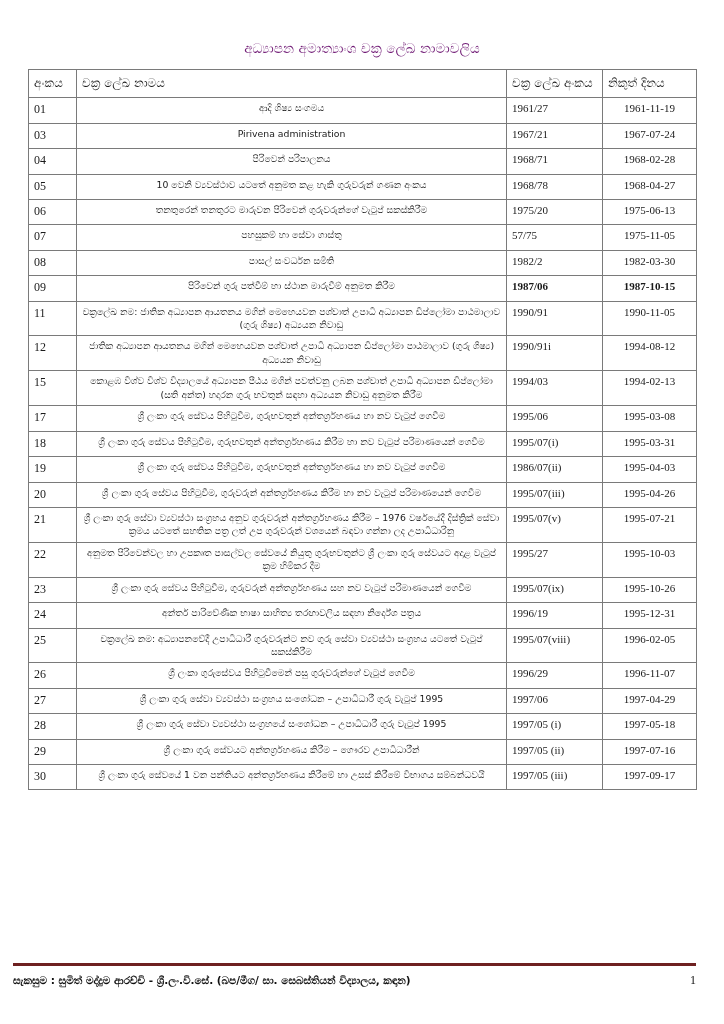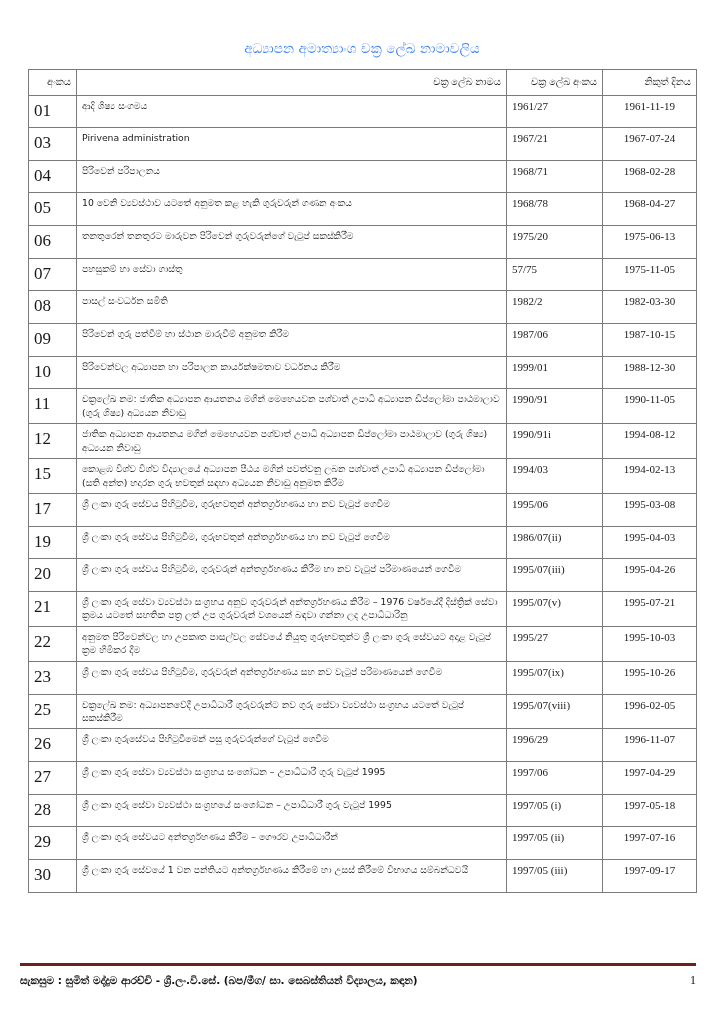--- a/index.html
+++ b/index.html
@@ -19,87 +19,86 @@
     position: relative;
     width: 724px;
     height: 1024px;
     box-sizing: border-box;
     padding: 0 28px;
   }
   .doc-title {
     text-align: center;
     font-size: 13.5px;
     font-weight: 400;
-    color: #3b82f6;
+    color: #701a75;
     padding-top: 40px;
     padding-bottom: 12px;
     letter-spacing: 0.1px;
   }
   table.circulars {
     width: 668px;
     border-collapse: collapse;
     table-layout: fixed;
     font-size: 9.3px;
   }
   table.circulars th,
   table.circulars td {
     border: 1px solid #7a7a7a;
     padding: 3px 5px 4px 5px;
     vertical-align: top;
     line-height: 1.45;
     color: #1a1a1a;
   }
   table.circulars thead th {
-    text-align: right;
+    text-align: left;
     vertical-align: middle;
     font-weight: 400;
     padding-top: 5px;
     padding-bottom: 5px;
-    font-size: 10px;
-    font-family: Liberation Serif, serif;
+    font-size: 12px;
   }
   col.c-no     { width: 48px; }
   col.c-name   { width: 430px; }
   col.c-num    { width: 96px; }
   col.c-date   { width: 94px; }
 
   td.cell-no {
     text-align: left;
     padding-left: 9px;
     font-family: "Liberation Serif", "DejaVu Serif", serif;
-    font-size: 17px;
+    font-size: 12px;
     white-space: nowrap;
   }
   td.cell-name {
-    text-align: left;
+    text-align: center;
     padding-left: 9px;
   }
   td.cell-num {
     text-align: left;
     padding-left: 6px;
     font-family: "Liberation Serif", "DejaVu Serif", serif;
     font-size: 11px;
     white-space: nowrap;
   }
   td.cell-date {
     text-align: center;
     font-family: "Liberation Serif", "DejaVu Serif", serif;
     font-size: 11px;
     white-space: nowrap;
   }
   tr.bold td.cell-num,
   tr.bold td.cell-date {
-    font-weight: normal;
+    font-weight: bold;
   }
   .blue { color: #1f5f82; }
   .blue-num { color: #1f5f82; }
 
   .footer {
     position: absolute;
-    left: 20px;
+    left: 13px;
     right: 28px;
     bottom: 36px;
   }
   .footer-rule {
     height: 3px;
     background: #6e2020;
     width: 100%;
     margin-bottom: 7px;
   }
   .footer-row {
@@ -183,26 +182,20 @@
           <td class="cell-num">1982/2</td>
           <td class="cell-date">1982-03-30</td>
         </tr>
         <tr class="bold">
           <td class="cell-no">09</td>
           <td class="cell-name">පිරිවෙන් ගුරු පත්වීම් හා ස්ථාන මාරුවීම් අනුමත කිරීම</td>
           <td class="cell-num">1987/06</td>
           <td class="cell-date">1987-10-15</td>
         </tr>
         <tr>
-          <td class="cell-no">10</td>
-          <td class="cell-name">පිරිවෙන්වල අධ්‍යාපන හා පරිපාලන කාර්යක්ෂමතාව වර්ධනය කිරීම</td>
-          <td class="cell-num">1999/01</td>
-          <td class="cell-date">1988-12-30</td>
-        </tr>
-        <tr>
           <td class="cell-no">11</td>
           <td class="cell-name">චක්‍රලේඛ නම: ජාතික අධ්‍යාපන ආයතනය මගින් මෙහෙයවන පශ්චාත් උපාධි අධ්‍යාපන ඩිප්ලෝමා පාඨමාලාව (ගුරු ශිෂ්‍ය) අධ්‍යයන නිවාඩු</td>
           <td class="cell-num blue">1990/91</td>
           <td class="cell-date blue">1990-11-05</td>
         </tr>
         <tr>
           <td class="cell-no">12</td>
           <td class="cell-name">ජාතික අධ්‍යාපන ආයතනය මගින් මෙහෙයවන පශ්චාත් උපාධි අධ්‍යාපන ඩිප්ලෝමා පාඨමාලාව (ගුරු ශිෂ්‍ය) අධ්‍යයන නිවාඩු</td>
           <td class="cell-num blue">1990/91i</td>
           <td class="cell-date blue">1994-08-12</td>
@@ -213,20 +206,26 @@
           <td class="cell-num">1994/03</td>
           <td class="cell-date">1994-02-13</td>
         </tr>
         <tr>
           <td class="cell-no">17</td>
           <td class="cell-name">ශ්‍රී ලංකා ගුරු සේවය පිහිටුවීම, ගුරුභවතුන් අන්තර්ග්‍රහණය හා නව වැටුප් ගෙවීම</td>
           <td class="cell-num">1995/06</td>
           <td class="cell-date">1995-03-08</td>
         </tr>
         <tr>
+          <td class="cell-no">18</td>
+          <td class="cell-name">ශ්‍රී ලංකා ගුරු සේවය පිහිටුවීම, ගුරුභවතුන් අන්තර්ග්‍රහණය කිරීම හා නව වැටුප් පරිමාණයෙන් ගෙවීම</td>
+          <td class="cell-num">1995/07(i)</td>
+          <td class="cell-date">1995-03-31</td>
+        </tr>
+        <tr>
           <td class="cell-no">19</td>
           <td class="cell-name">ශ්‍රී ලංකා ගුරු සේවය පිහිටුවීම, ගුරුභවතුන් අන්තර්ග්‍රහණය හා නව වැටුප් ගෙවීම</td>
           <td class="cell-num">1986/07(ii)</td>
           <td class="cell-date">1995-04-03</td>
         </tr>
         <tr>
           <td class="cell-no">20</td>
           <td class="cell-name">ශ්‍රී ලංකා ගුරු සේවය පිහිටුවීම, ගුරුවරුන් අන්තර්ග්‍රහණය කිරීම හා නව වැටුප් පරිමාණයෙන් ගෙවීම</td>
           <td class="cell-num">1995/07(iii)</td>
           <td class="cell-date">1995-04-26</td>
@@ -241,20 +240,26 @@
           <td class="cell-no">22</td>
           <td class="cell-name">අනුමත පිරිවෙන්වල හා උපකෘත පාසල්වල සේවයේ නියුතු ගුරුභවතුන්ට ශ්‍රී ලංකා ගුරු සේවයට අදාළ වැටුප් ක්‍රම හිමිකර දීම</td>
           <td class="cell-num">1995/27</td>
           <td class="cell-date">1995-10-03</td>
         </tr>
         <tr>
           <td class="cell-no">23</td>
           <td class="cell-name">ශ්‍රී ලංකා ගුරු සේවය පිහිටුවීම, ගුරුවරුන් අන්තර්ග්‍රහණය සහ නව වැටුප් පරිමාණයෙන් ගෙවීම</td>
           <td class="cell-num">1995/07(ix)</td>
           <td class="cell-date">1995-10-26</td>
+        </tr>
+        <tr>
+          <td class="cell-no">24</td>
+          <td class="cell-name">අන්තර් පාරිවේණික භාෂා සාහිත්‍ය තරඟාවලිය සඳහා නිර්දේශ පත්‍රය</td>
+          <td class="cell-num blue-num">1996/19</td>
+          <td class="cell-date">1995-12-31</td>
         </tr>
         <tr>
           <td class="cell-no">25</td>
           <td class="cell-name">චක්‍රලේඛ නම: අධ්‍යාපනවේදී උපාධිධාරී ගුරුවරුන්ට නව ගුරු සේවා ව්‍යවස්ථා සංග්‍රහය යටතේ වැටුප් සකස්කිරීම</td>
           <td class="cell-num">1995/07(viii)</td>
           <td class="cell-date">1996-02-05</td>
         </tr>
         <tr>
           <td class="cell-no">26</td>
           <td class="cell-name">ශ්‍රී ලංකා ගුරුසේවය පිහිටුවීමෙන් පසු ගුරුවරුන්ගේ වැටුප් ගෙවීම</td>

